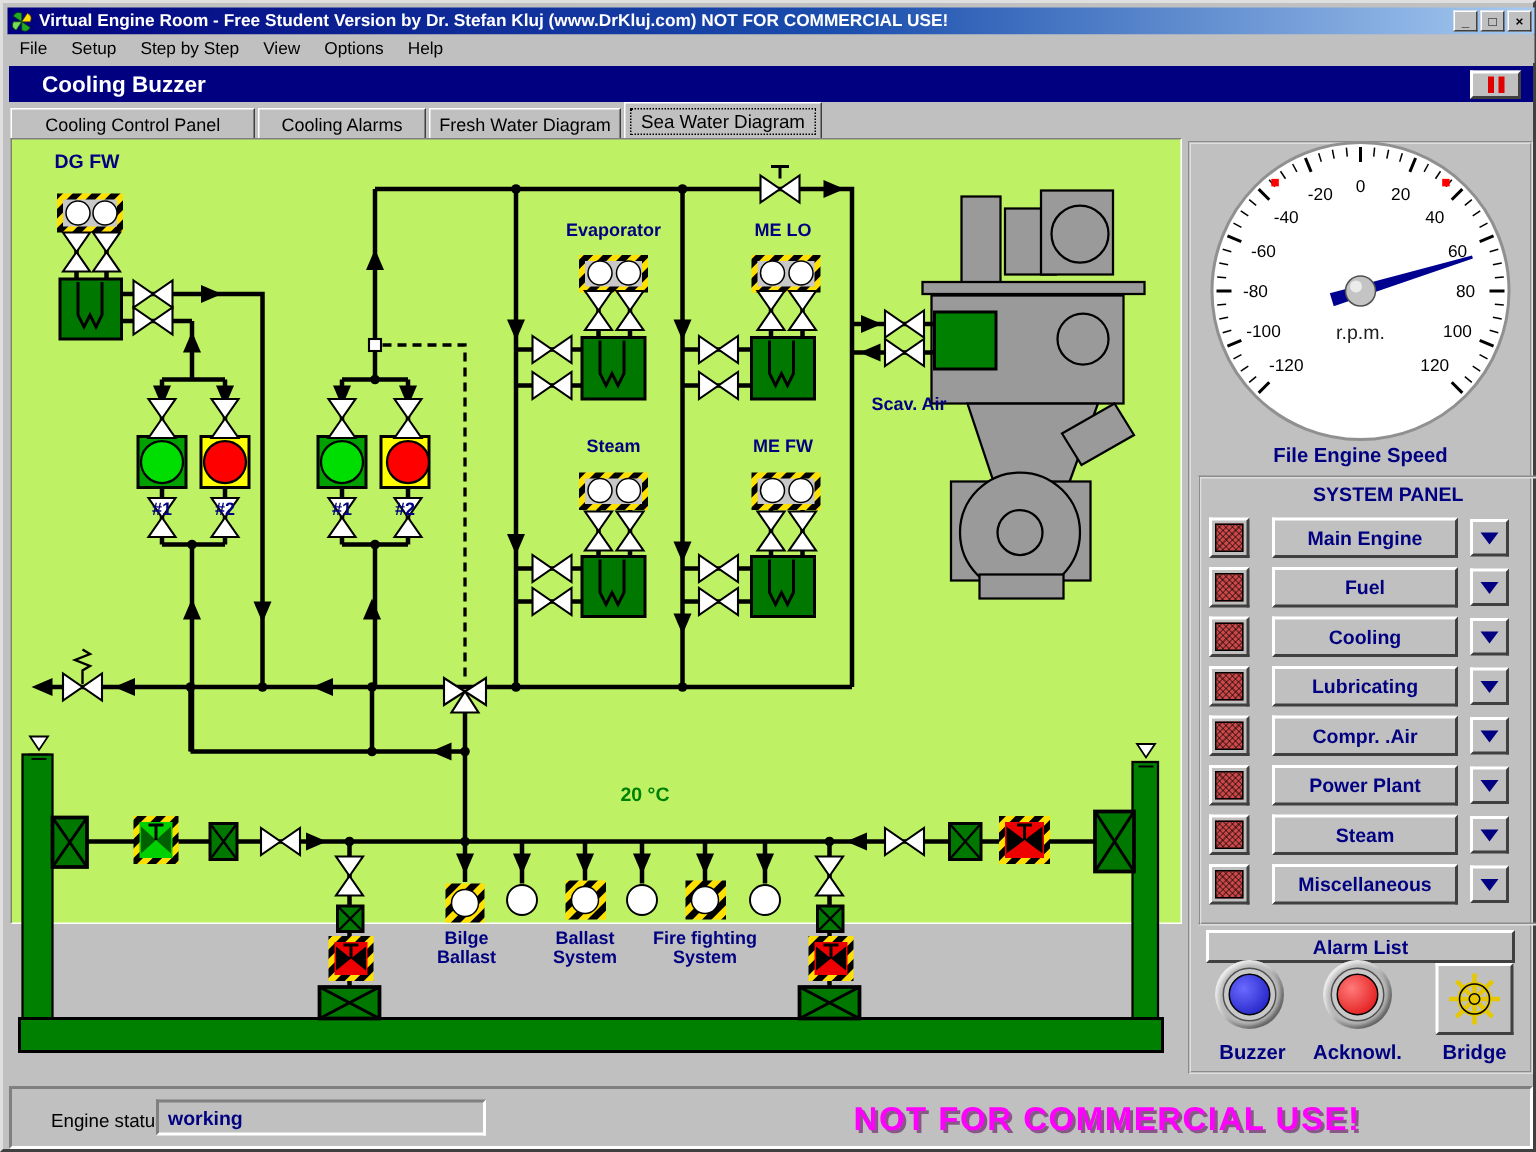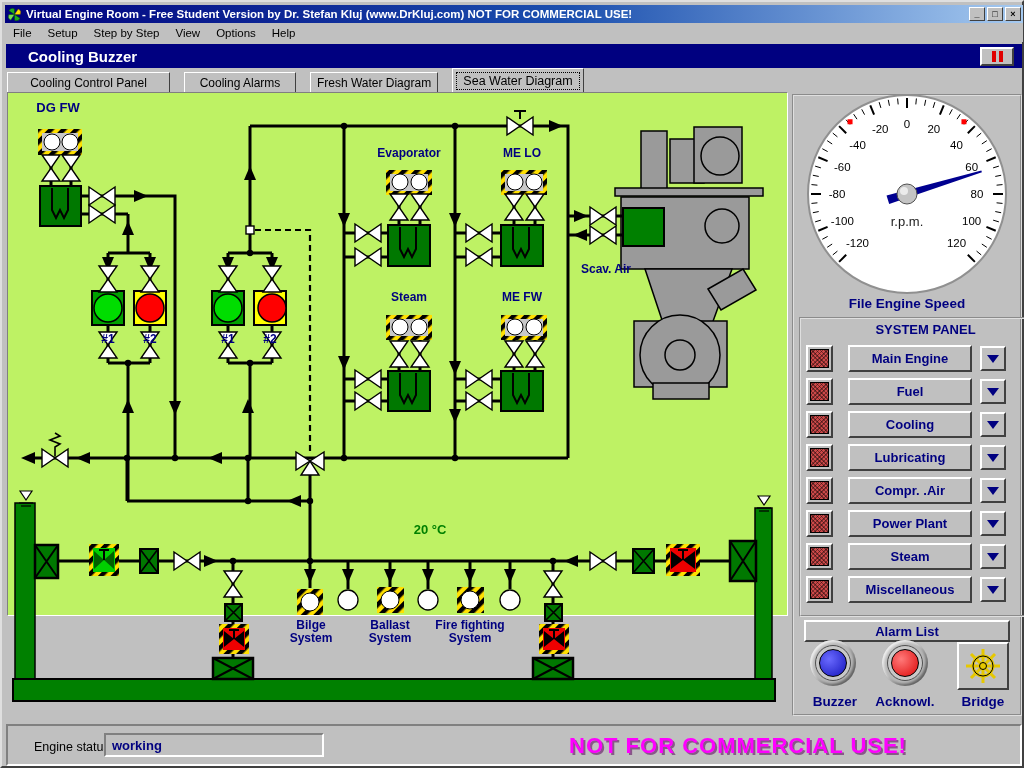--- a/index.html
+++ b/index.html
@@ -24,21 +24,21 @@
   .menu-item { padding:2px 8px; color:#000; font-size:11.5px; }
   
   #headerbar { left:4px; top:42px; width:1016px; height:24px; background:#000080;
                display:flex; align-items:center; }
   #headerbar .htitle { color:#fff; font-weight:bold; font-size:15px; margin-left:22px; flex:1; }
   #pausebtn { width:34px; height:19px; background:#c0c0c0; border:2px solid;
               border-color:#fff #404040 #404040 #fff; margin-right:8px;
               display:flex; align-items:center; justify-content:center; gap:3px; }
   #pausebtn i { display:block; width:4px; height:11px; background:#e00000; }
   
-  #tabrow { left:5px; top:66px; width:781px; height:24px; display:flex; align-items:flex-end;gap:12px; }
+  #tabrow { left:5px; top:66px; width:781px; height:24px; display:flex; align-items:flex-end; }
   .tab { height:20px; background:#c0c0c0; border:1px solid;
          border-color:#fff #404040 #404040 #fff; border-bottom:none;
          display:flex; align-items:center; justify-content:center;
          font-size:12px; color:#000; margin-right:2px; }
   .tab.selected { height:24px; font-size:12.5px; position:relative; }
   .tab.selected::after { content:""; position:absolute; left:3px; top:3px; right:3px; bottom:2px;
                          border:1px dotted #000; }
   
   #diagram { left:5px; top:90px; width:781px; height:524px; background:#bef264;
              border:1px solid; border-color:#808080 #fff #fff #808080; }
@@ -483,21 +483,21 @@
     <span class="dlabel" style="left:22px;top:8px;width:56px;font-size:13px">DG FW</span>
     <span class="dlabel" style="left:356px;top:54px;width:90px">Evaporator</span>
     <span class="dlabel" style="left:469px;top:54px;width:90px">ME LO</span>
     <span class="dlabel" style="left:358px;top:198px;width:86px">Steam</span>
     <span class="dlabel" style="left:471px;top:198px;width:86px">ME FW</span>
     <span class="dlabel" style="left:560px;top:170px;width:76px">Scav. Air</span>
     <span class="dlabel" style="left:84px;top:240px;width:32px">#1</span>
     <span class="dlabel" style="left:126px;top:240px;width:32px">#2</span>
     <span class="dlabel" style="left:204px;top:240px;width:32px">#1</span>
     <span class="dlabel" style="left:246px;top:240px;width:32px">#2</span>
-    <span class="dlabel" style="left:272px;top:526px;width:62px">Bilge System</span>
+    <span class="dlabel" style="left:272px;top:526px;width:62px">Bilge Ballast</span>
     <span class="dlabel" style="left:348px;top:526px;width:68px">Ballast System</span>
     <span class="dlabel" style="left:414px;top:526px;width:96px">Fire fighting System</span>
     <span class="dlabel green" style="left:392px;top:430px;width:60px;font-size:13px">20 °C</span>
   </div>
 
   <div id="rightpanel" class="abs">
     <svg id="gauge-svg" width="226" height="212" style="position:absolute;left:0;top:-6px">
         <circle cx="113" cy="104" r="99" fill="#ffffff" stroke="#909090" stroke-width="2"></circle>
         <line x1="52.18881681795691" y1="164.81118318204307" x2="45.11774900609143" y2="171.88225099390854" stroke="#000" stroke-width="2"></line>
         <text x="63.50252531694167" y="157.49747468305833" text-anchor="middle" font-size="11.5" font-family="&quot;Liberation Sans&quot;, sans-serif" fill="#000">-120</text>

